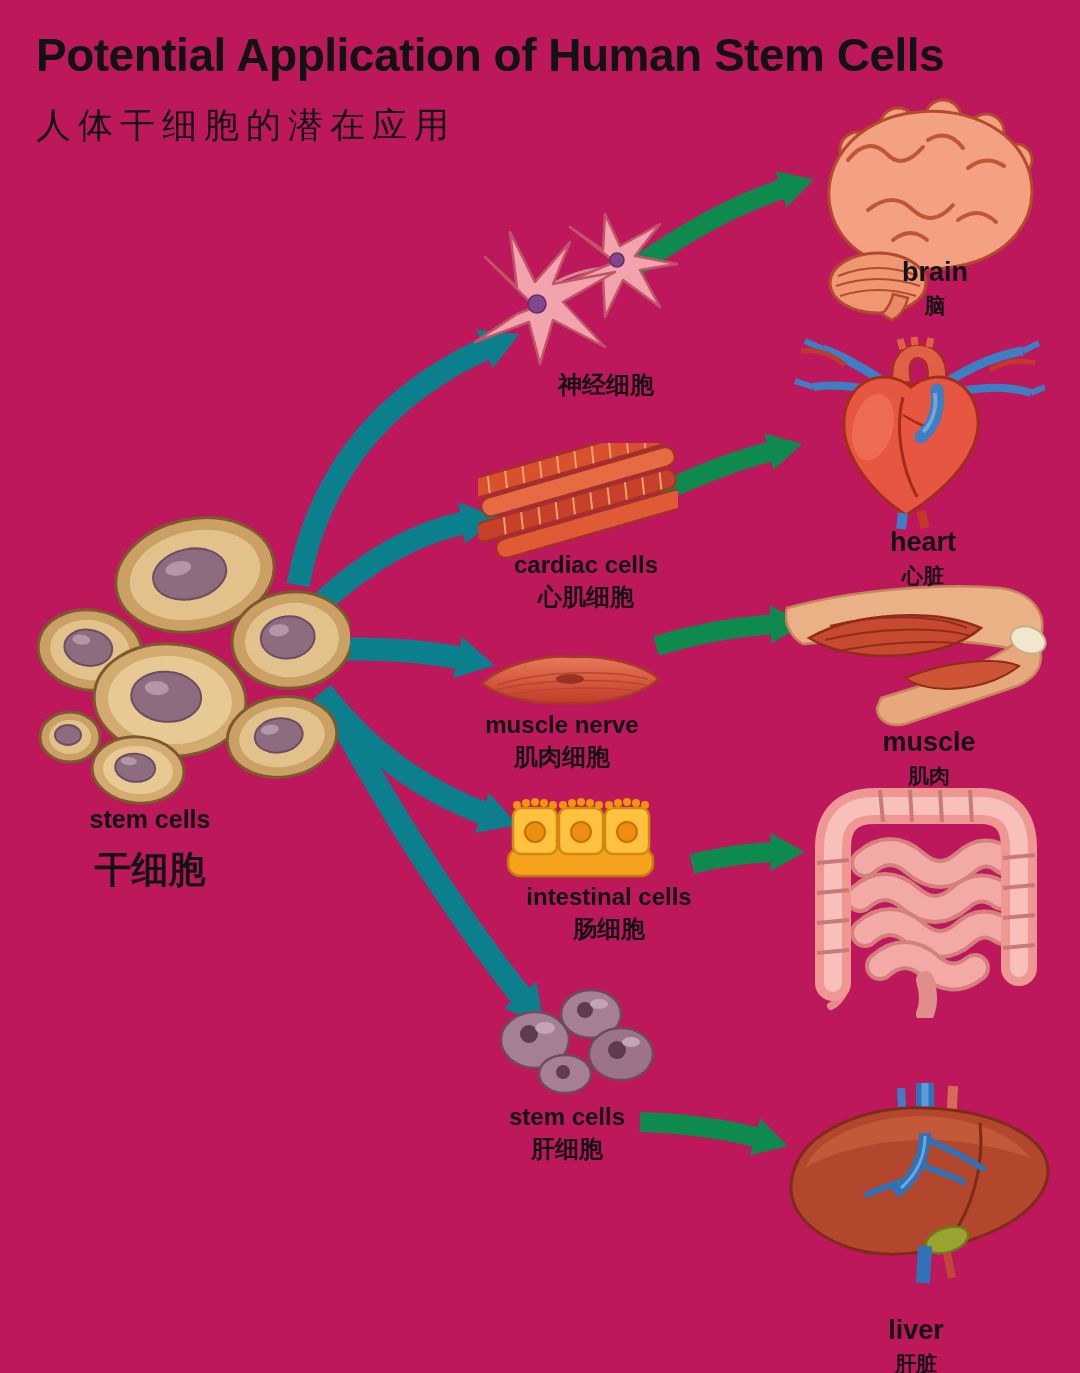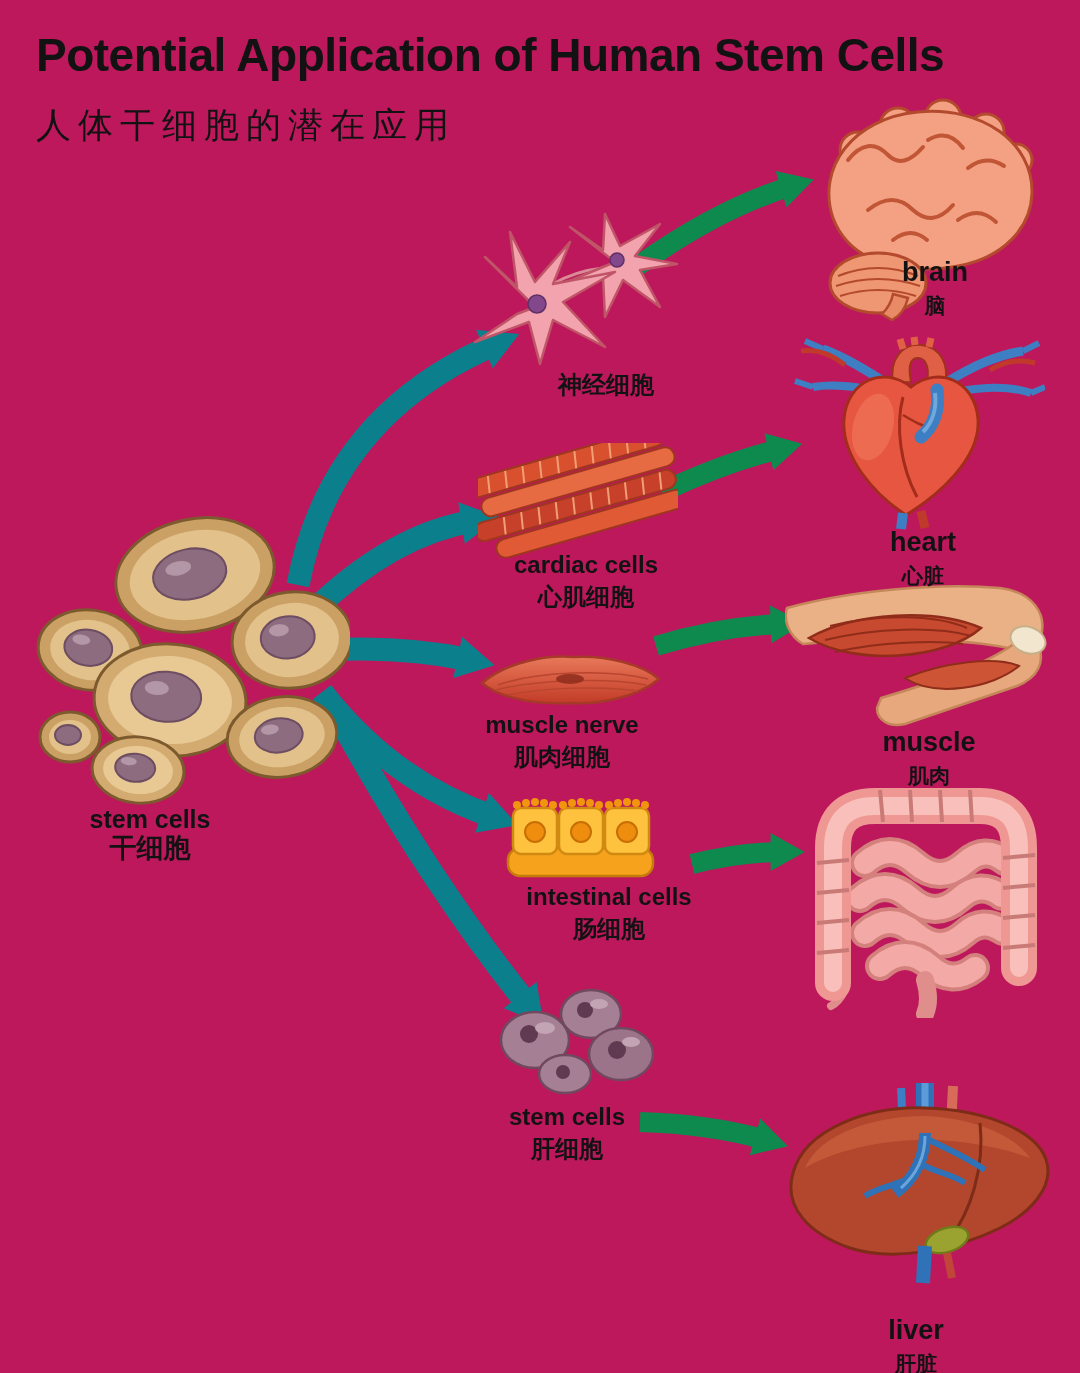--- a/index.html
+++ b/index.html
@@ -9,21 +9,21 @@
   #arrows{position:absolute;left:0;top:0;z-index:1}
   svg.illus{position:absolute;z-index:3}
   .lbl{position:absolute;text-align:center;color:#121212;z-index:5;line-height:1.1}
   .lbl .en{font-weight:bold}
   .lbl .zh{font-weight:bold;margin-top:6px}
   .cell-lbl .en{font-size:24px}
   .cell-lbl .zh{font-size:24px}
   .organ-lbl .en{font-size:27px}
   .organ-lbl .zh{font-size:21px}
   .stem-lbl .en{font-size:25px}
-  .stem-lbl .zh{font-size:27px;margin-top:0}
+  .stem-lbl .zh{font-size:37px;margin-top:16px}
   #title{position:absolute;left:36px;top:28px;width:1012px;font-size:46px;font-weight:800;letter-spacing:-0.5px;z-index:5}
   #subtitle{position:absolute;left:36px;top:102px;font-size:35px;font-weight:normal;letter-spacing:7px;z-index:5}
   #watermark{position:absolute;left:226px;top:724px;width:830px;font-size:34px;font-weight:bold;color:#ffd400;white-space:nowrap;z-index:40;text-shadow:0 0 1px #ffffff,0 0 2px rgba(255,255,255,.55)}
 </style>
 </head>
 <body>
 
 <div id="canvas">
 
   <svg id="arrows" width="1080" height="1373" viewBox="0 0 1080 1373">

